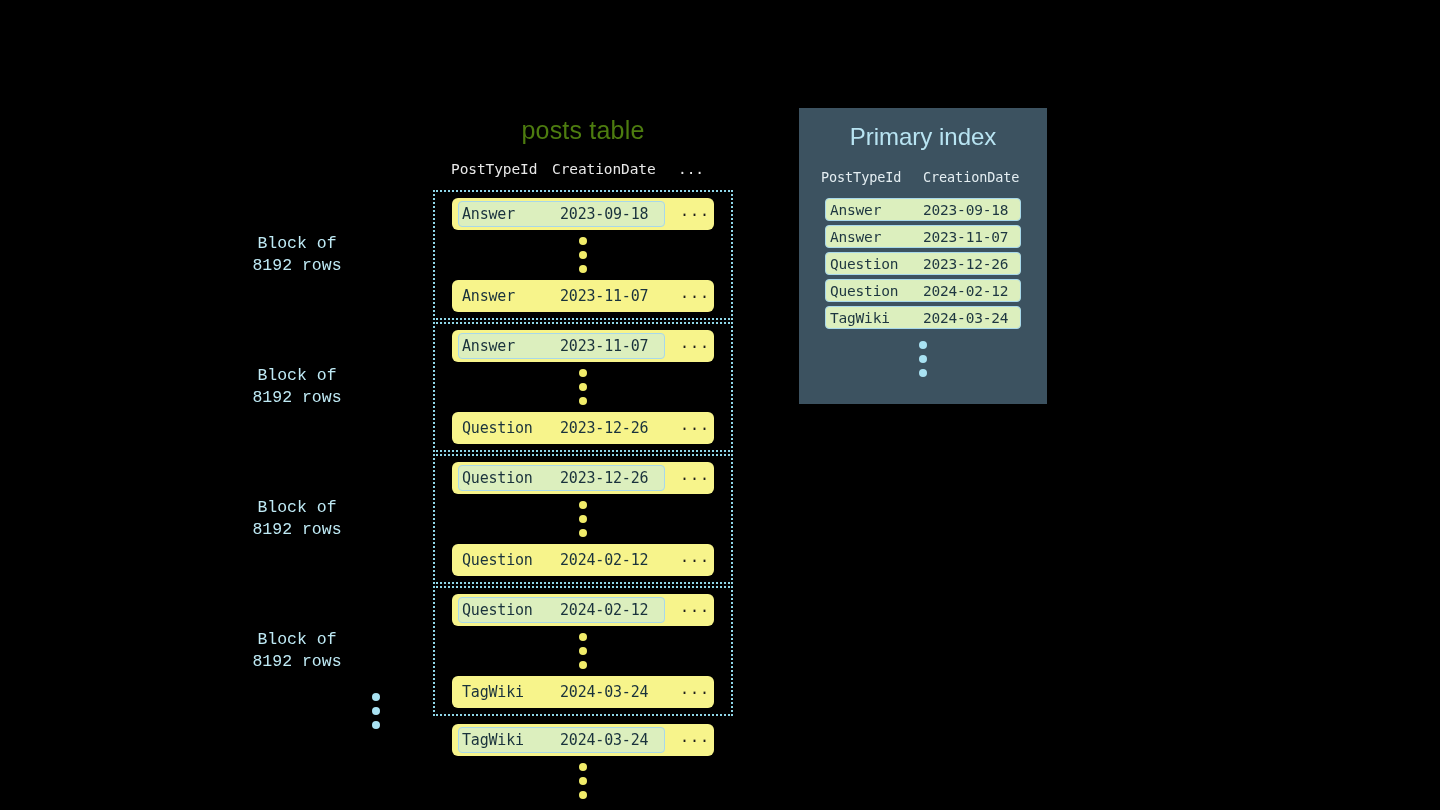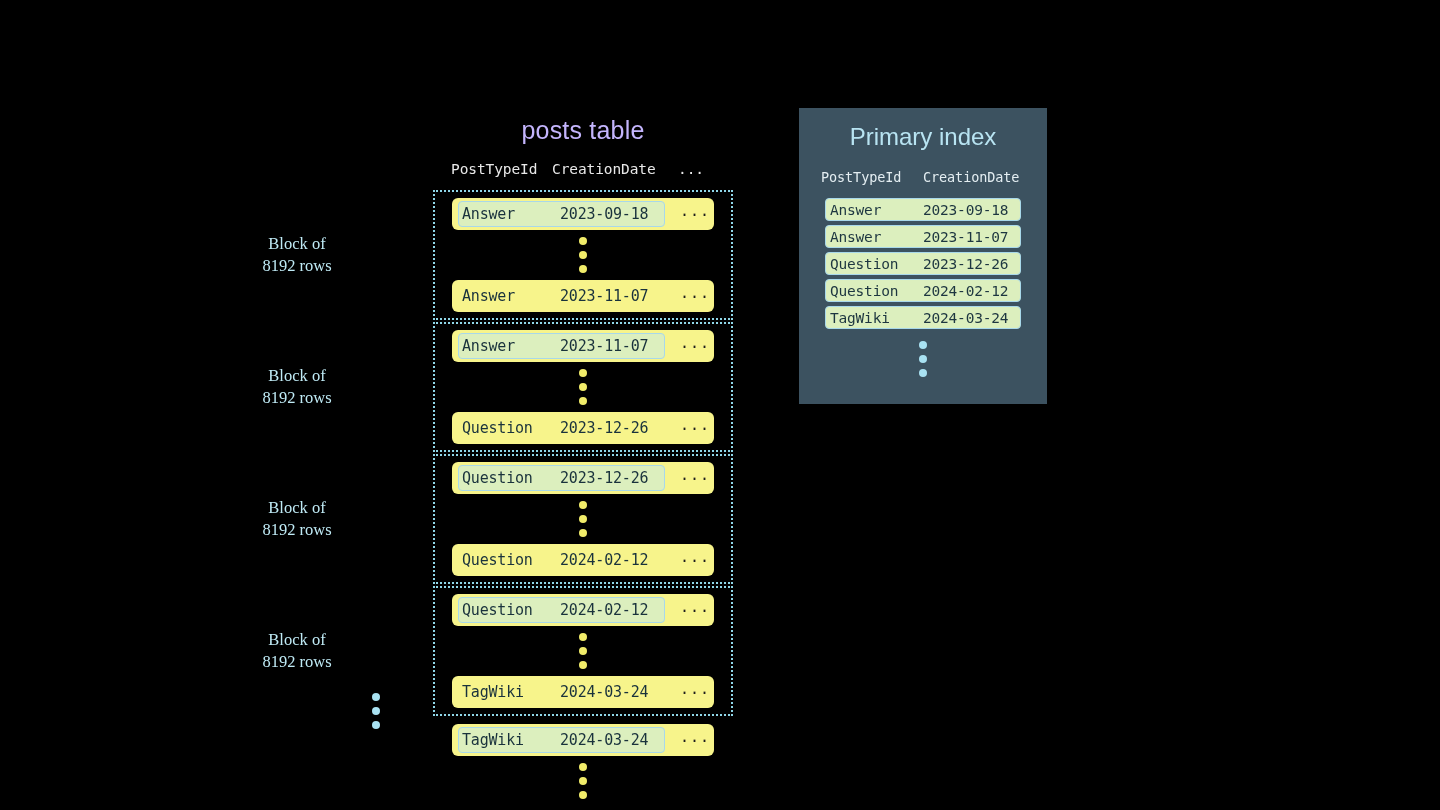--- a/index.html
+++ b/index.html
@@ -18,21 +18,21 @@
 
   
   #posts-table-group {
     position: absolute;
     left: 433px;
     top: 118px;
     width: 300px;
   }
 
   .table-title {
-    color: #c4b5fd;
+    color: #4d7c0f;
     font-size: 25px;
     font-family: "Liberation Sans", sans-serif;
     text-align: center;
     letter-spacing: .2px;
     margin: 0 0 18px 0;
     line-height: 1;
   }
 
   .col-headers {
     position: relative;
@@ -59,21 +59,21 @@
     position: absolute;
     right: 100%;
     top: 50%;
     transform: translateY(-50%);
     margin-right: 58px;
     width: 160px;
     text-align: center;
     color: #bfeaf5;
     font-size: 16.5px;
     line-height: 1.32;
-    font-family: Liberation Serif, serif;
+    font-family: Liberation Mono, monospace;
     white-space: pre-line;
   }
 
   
   .row-pill {
     position: relative;
     margin: 0 auto;
     width: 262px;
     height: 32px;
     background: #f7f48b;

